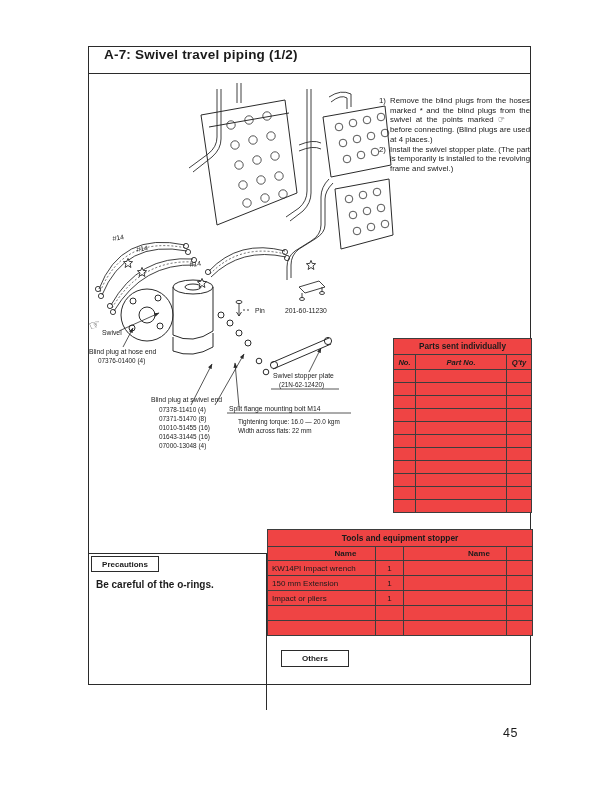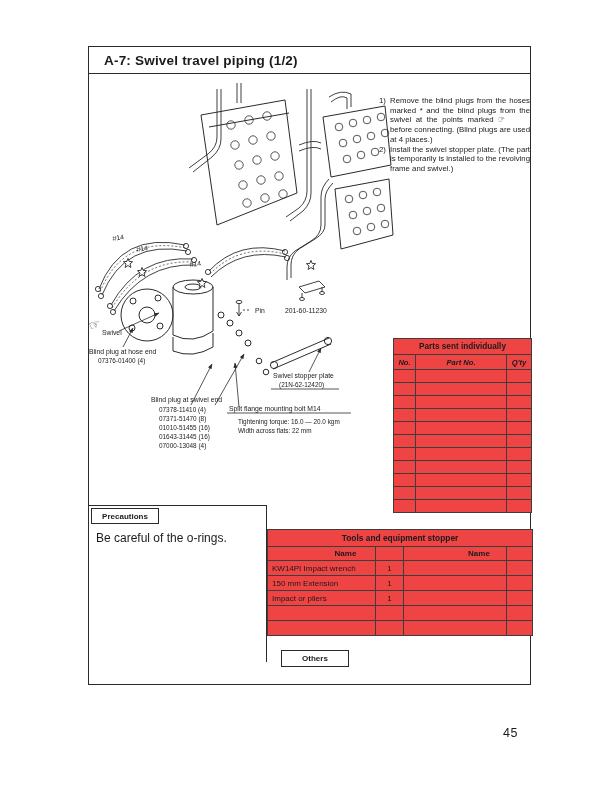--- a/index.html
+++ b/index.html
@@ -7,50 +7,50 @@
     width:614px;height:791px;position:relative;background:#ffffff;
     font-family:"Liberation Sans", sans-serif;color:#1b1b1b;overflow:hidden;
   }
   .frame{
     position:absolute;left:88px;top:46px;width:443px;height:639px;
     border:1.6px solid #2b2b2b;box-sizing:border-box;background:#fff;
   }
   .titlebar{
     position:absolute;left:0;top:0;width:100%;height:27px;
     border-bottom:1.4px solid #2b2b2b;box-sizing:border-box;
-    display:flex;align-items:center;padding-left:15px;
+    display:flex;padding-left:15px;
     font-weight:bold;font-size:13.5px;letter-spacing:.2px;
   }
   .instructions{
     position:absolute;left:290px;top:49px;width:151px;
     font-size:7.8px;line-height:9.7px;text-align:justify;z-index:3;
   }
   .instr{display:flex;}
   .instr .num{width:11px;flex:none;}
   .diagram{position:absolute;left:0;top:28px;z-index:1;}
   .diagram text{font-family:"Liberation Sans",sans-serif;fill:#1b1b1b;}
 
   table{border-collapse:collapse;table-layout:fixed;background:#ef4444;}
   td{border:1px solid #3d3d3d;padding:0;overflow:hidden;white-space:nowrap;}
 
   .parts-table{position:absolute;left:304px;top:291px;width:138px;font-size:7.6px;z-index:4;}
   .parts-table .t-title td{height:15px;font-weight:bold;text-align:center;font-size:8.2px;}
   .parts-table .t-cols td{height:14px;font-weight:bold;text-align:center;font-style:italic;}
   .parts-table .t-empty td{height:12px;}
 
   .prec-area{
-    position:absolute;left:0;top:458px;width:178px;height:157px;
+    position:absolute;left:0;top:506px;width:178px;height:157px;
     border-top:1.4px solid #2b2b2b;border-right:1.2px solid #2b2b2b;box-sizing:border-box;
   }
   .tab-box{
     position:absolute;border:1.1px solid #2b2b2b;background:#fff;
     font-weight:bold;font-size:8px;display:flex;align-items:center;justify-content:center;
   }
   .prec-tab{left:2px;top:2px;width:66px;height:14px;}
-  .prec-text{position:absolute;left:7px;top:25px;font-size:12px;}
+  .prec-text{position:absolute;left:7px;top:25px;font-size:10px;font-weight:bold;}
 
   .tools-table{position:absolute;left:178px;top:482px;width:265px;font-size:8px;z-index:4;}
   .tools-table .t-title td{height:16px;font-weight:bold;text-align:center;font-size:8.4px;}
   .tools-table .t-cols td{height:13px;font-weight:bold;text-align:center;padding-left:48px;}
   .tools-table td.name{padding-left:4px;}
   .tools-table td.qty{text-align:center;}
   .tools-table .t-row td{height:14px;border-radius:6px;}
 
   .others-tab{left:192px;top:603px;width:66px;height:15px;}
 

